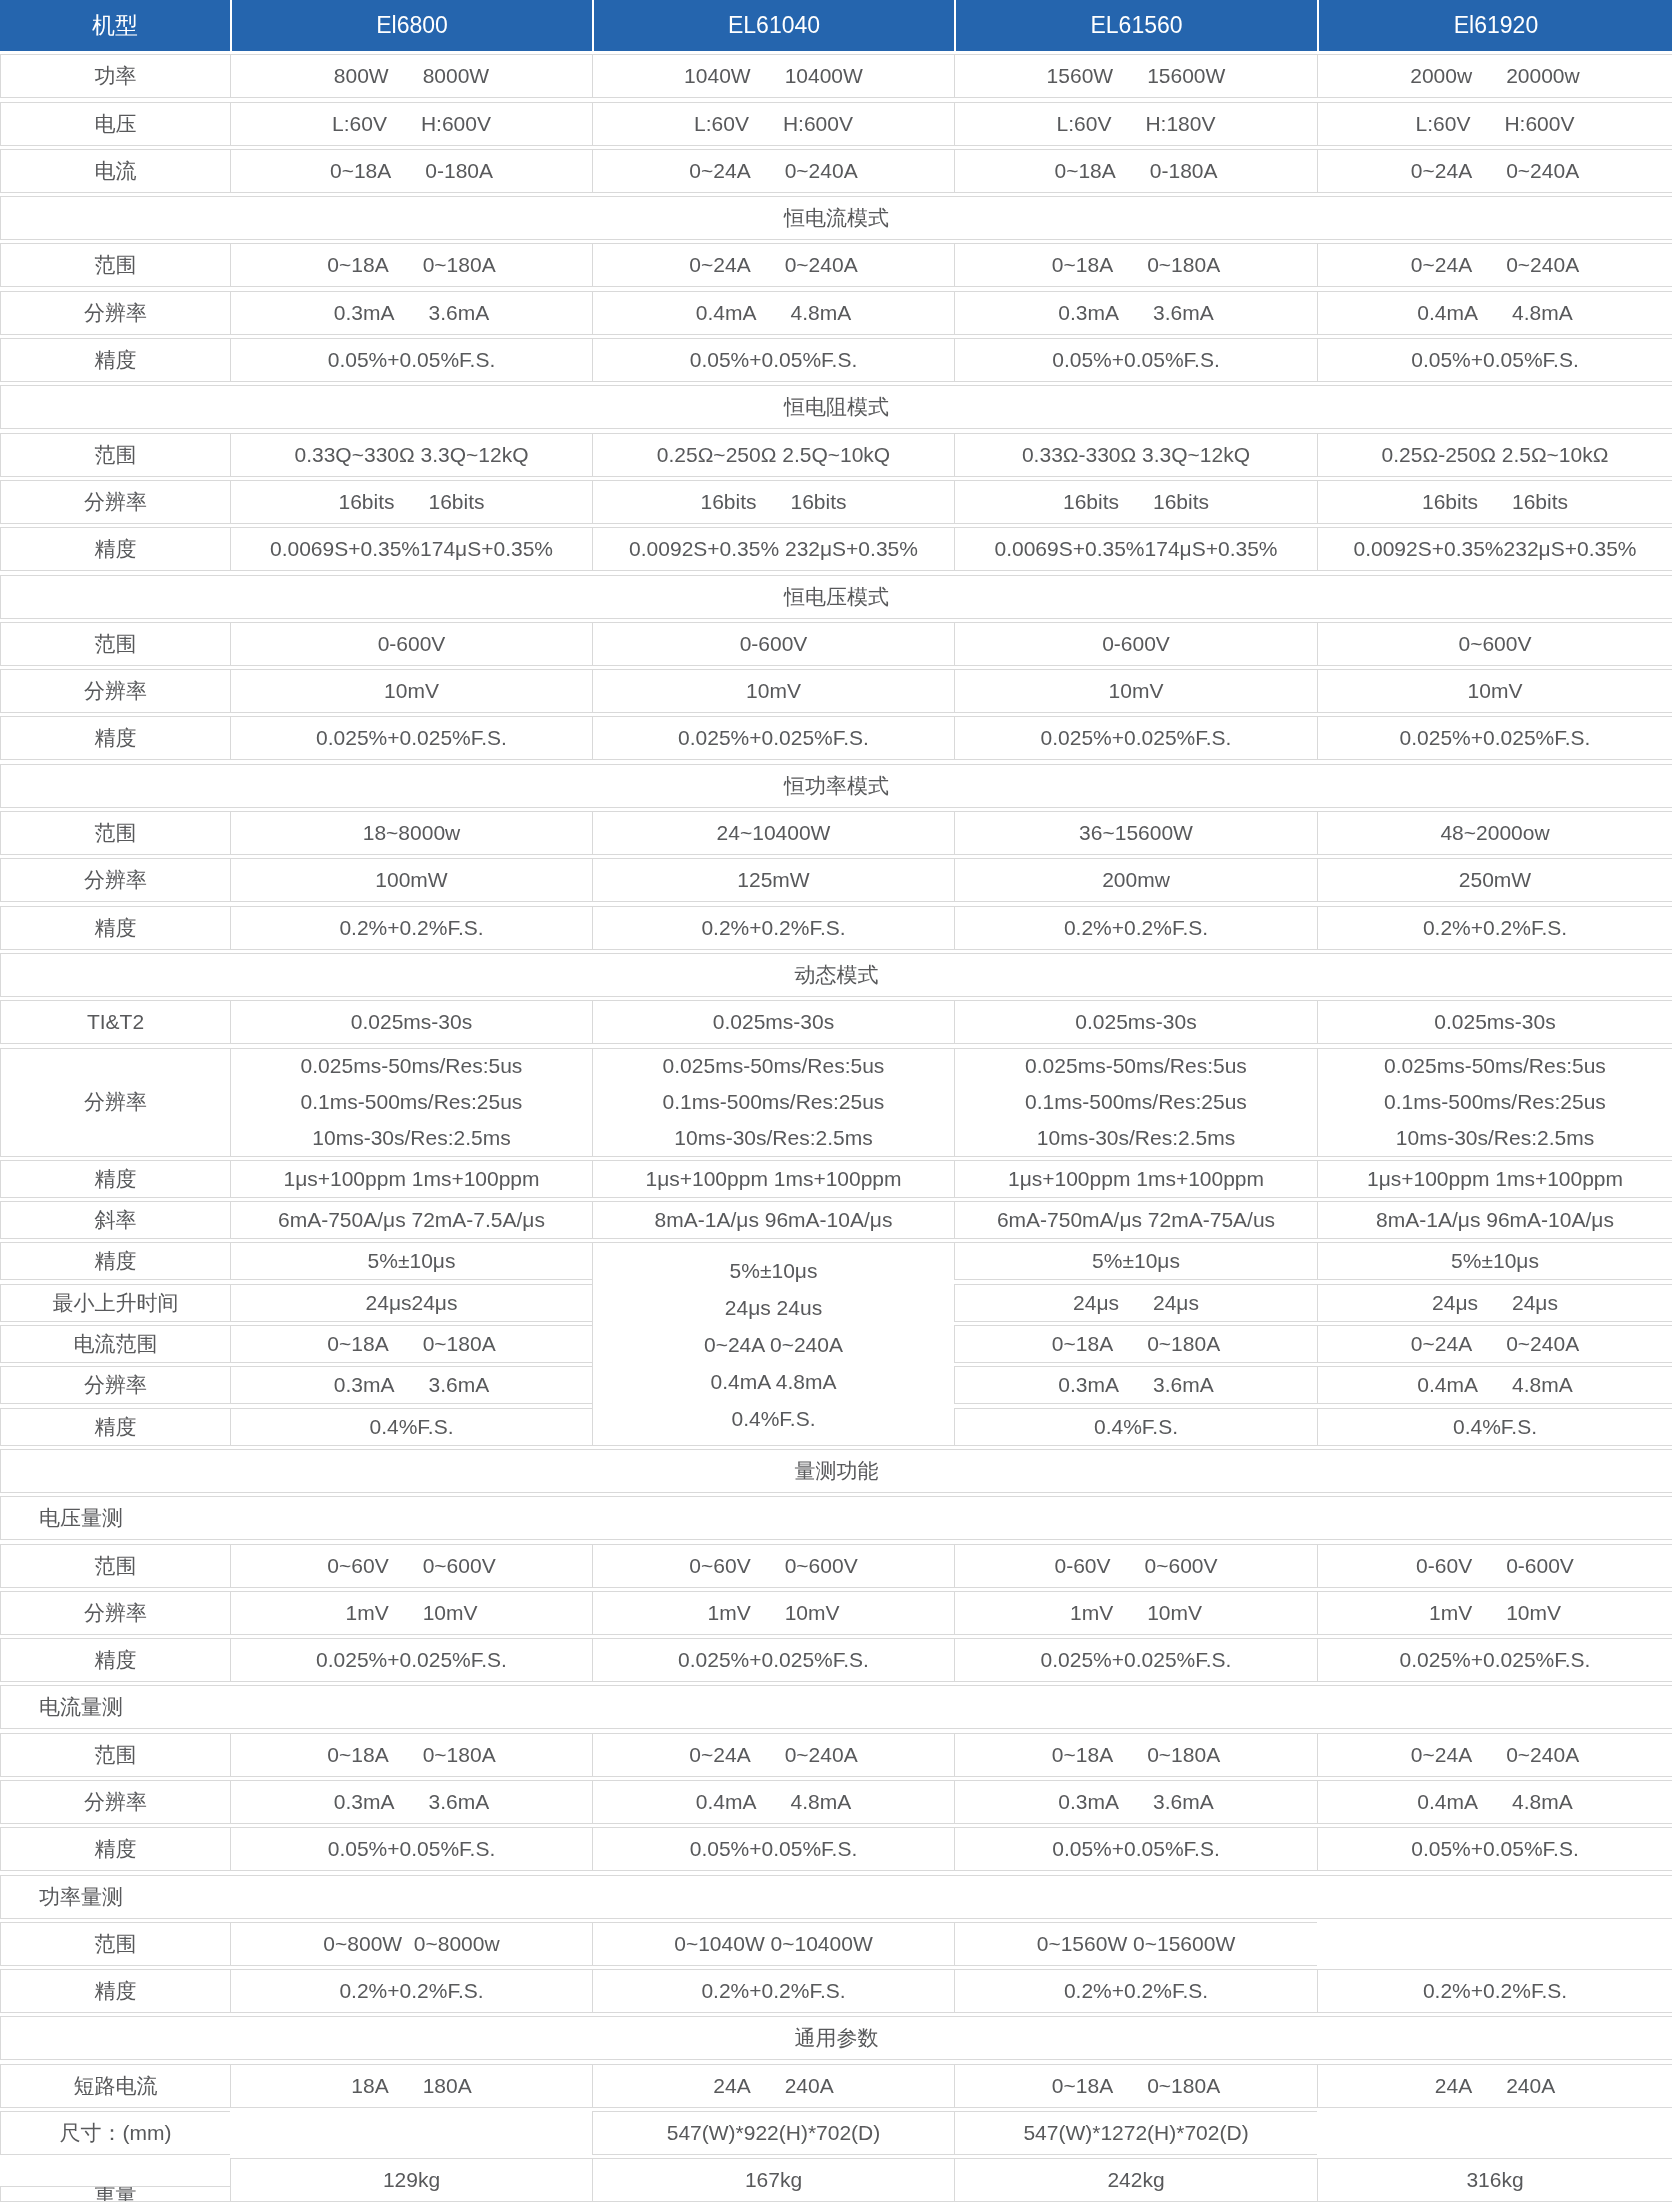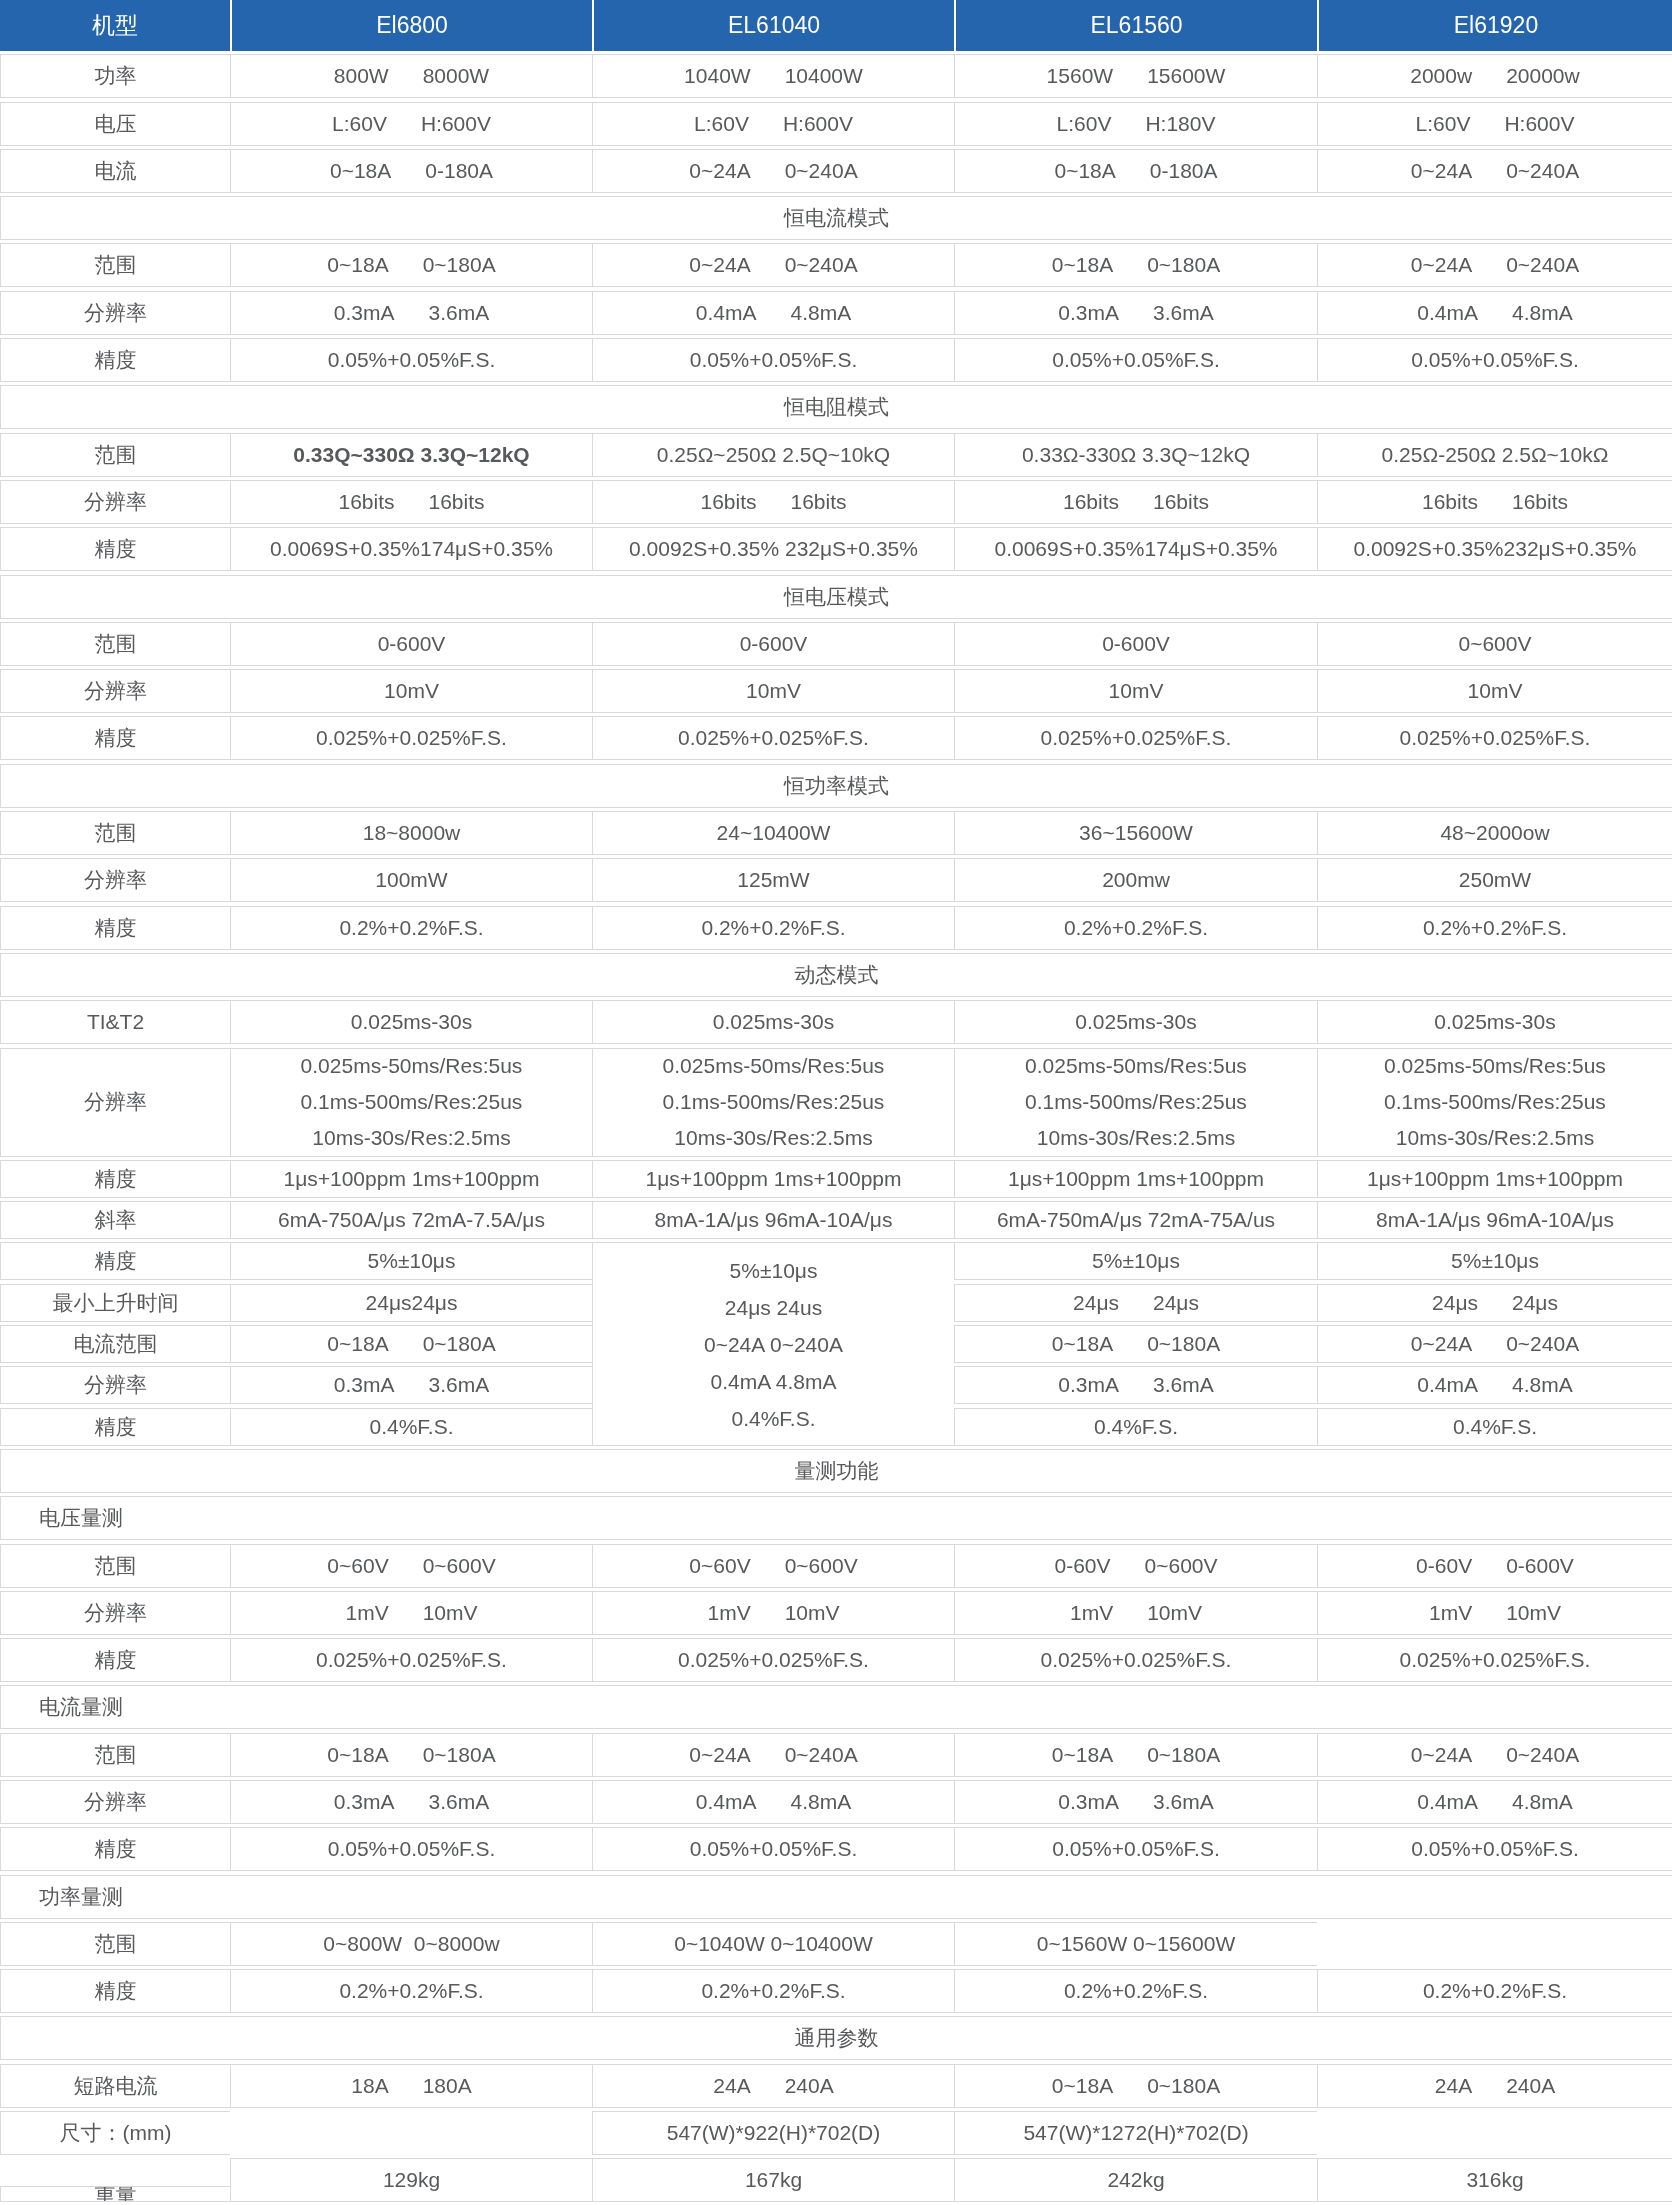--- a/index.html
+++ b/index.html
@@ -74,21 +74,21 @@
     <div class="c pairc" style="grid-area: 7 / 3;"><span>0.4mA</span><span>4.8mA</span></div>
     <div class="c pairc" style="grid-area: 7 / 4;"><span>0.3mA</span><span>3.6mA</span></div>
     <div class="c last pairc" style="grid-area: 7 / 5;"><span>0.4mA</span><span>4.8mA</span></div>
     <div class="c" style="grid-area: 8 / 1;">精度</div>
     <div class="c" style="grid-area: 8 / 2;">0.05%+0.05%F.S.</div>
     <div class="c" style="grid-area: 8 / 3;">0.05%+0.05%F.S.</div>
     <div class="c" style="grid-area: 8 / 4;">0.05%+0.05%F.S.</div>
     <div class="c last" style="grid-area: 8 / 5;">0.05%+0.05%F.S.</div>
     <div class="c sect last" style="grid-area: 9 / 1 / auto / -1;">恒电阻模式</div>
     <div class="c" style="grid-area: 10 / 1;">范围</div>
-    <div class="c" style="grid-area: 10 / 2; font-weight: bold;">0.33Q~330Ω 3.3Q~12kQ</div>
+    <div class="c" style="grid-area: 10 / 2;">0.33Q~330Ω 3.3Q~12kQ</div>
     <div class="c" style="grid-area: 10 / 3;">0.25Ω~250Ω 2.5Q~10kQ</div>
     <div class="c" style="grid-area: 10 / 4;">0.33Ω-330Ω 3.3Q~12kQ</div>
     <div class="c last" style="grid-area: 10 / 5;">0.25Ω-250Ω 2.5Ω~10kΩ</div>
     <div class="c" style="grid-area: 11 / 1;">分辨率</div>
     <div class="c pairc" style="grid-area: 11 / 2;"><span>16bits</span><span>16bits</span></div>
     <div class="c pairc" style="grid-area: 11 / 3;"><span>16bits</span><span>16bits</span></div>
     <div class="c pairc" style="grid-area: 11 / 4;"><span>16bits</span><span>16bits</span></div>
     <div class="c last pairc" style="grid-area: 11 / 5;"><span>16bits</span><span>16bits</span></div>
     <div class="c" style="grid-area: 12 / 1;">精度</div>
     <div class="c" style="grid-area: 12 / 2;">0.0069S+0.35%174μS+0.35%</div>

